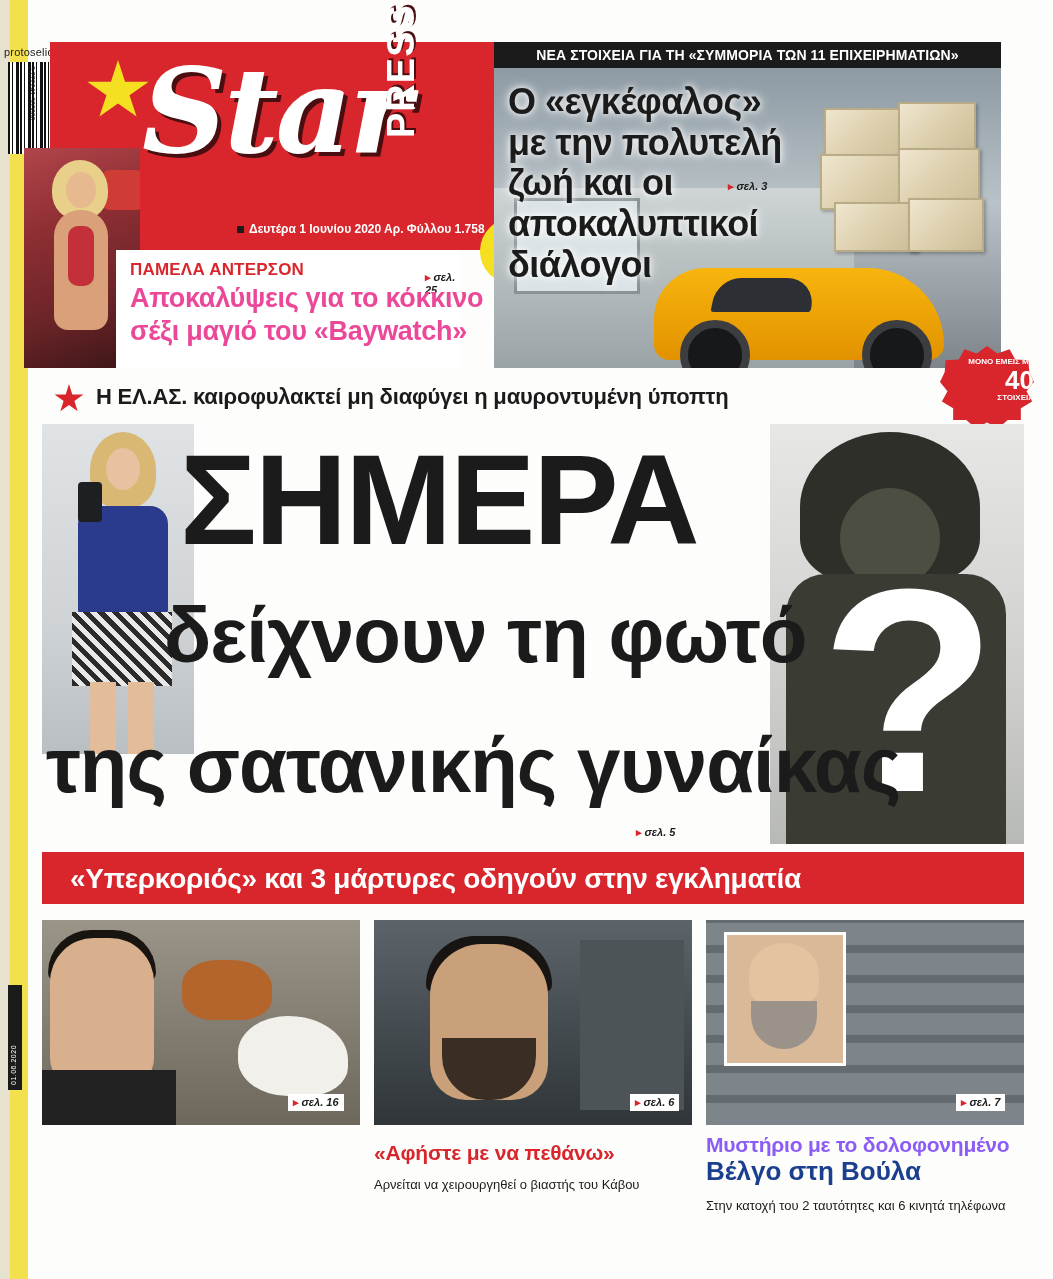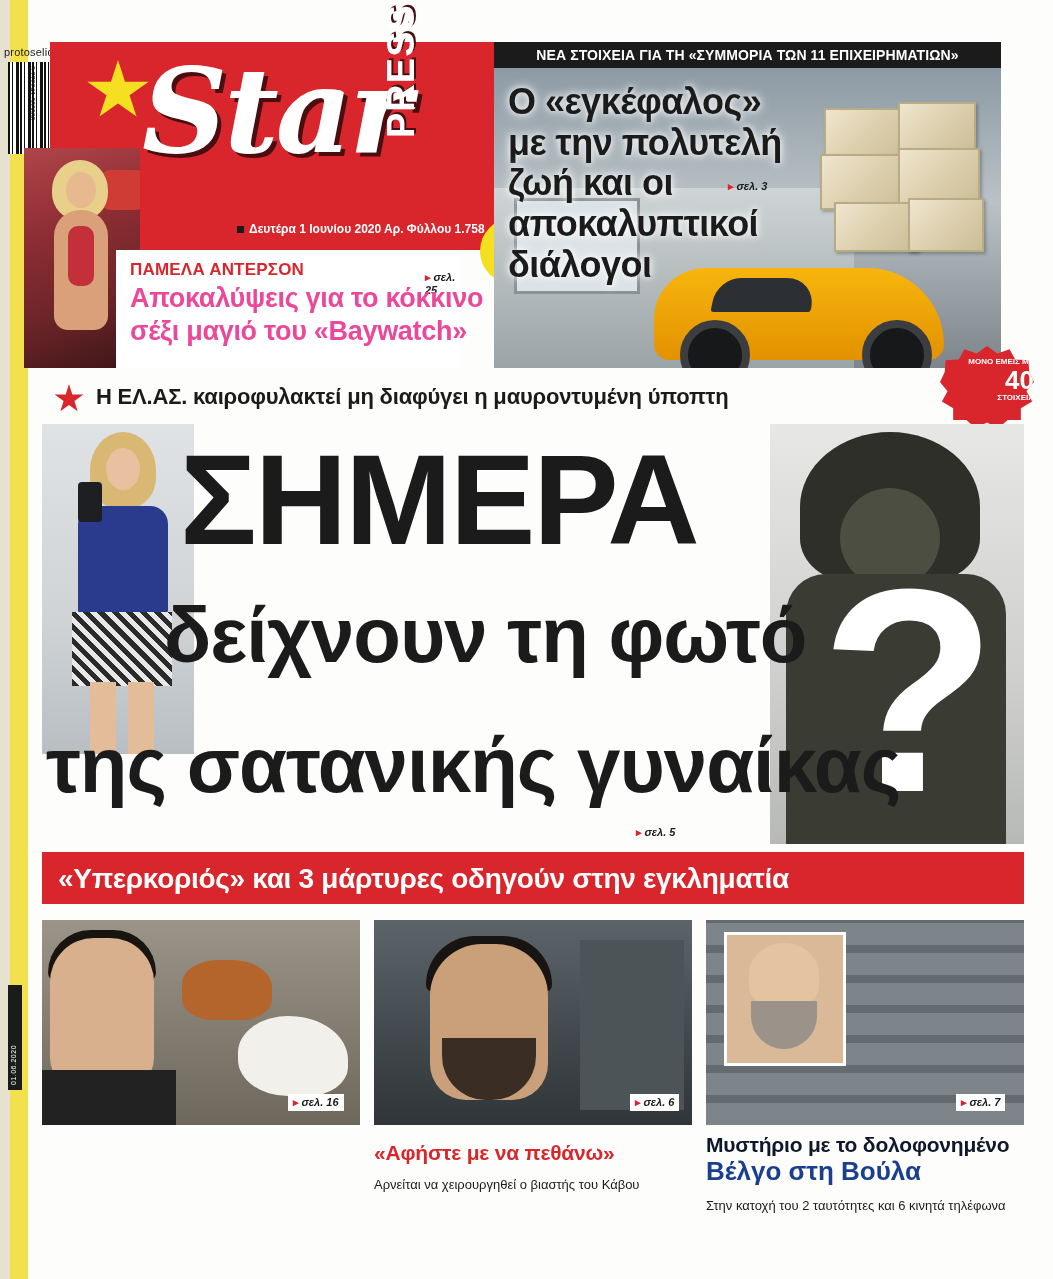--- a/index.html
+++ b/index.html
@@ -449,21 +449,21 @@
   }
   .main-sel { left: 636px; top: 826px; }
   .red-bar {
     position: absolute;
     left: 42px; top: 852px;
     width: 982px; height: 52px;
     background: #d8262c;
   }
   .red-bar span {
     display: block;
-    padding: 11px 0 0 16px;
+    padding: 11px 0 0 28px;
     color: #ffffff;
     font-size: 28px;
     font-weight: bold;
     letter-spacing: -.3px;
     white-space: nowrap;
   }
   
   .b1 {
     position: absolute;
     left: 42px; top: 920px;
@@ -590,21 +590,21 @@
   .cap .h.red { color: #d8262c; }
   .cap .sub {
     font-size: 13px;
     color: #1b1b1b;
     line-height: 1.25;
     margin-top: 12px;
   }
   .cap.c1 { left: 42px; top: 1140px; }
   .cap.c2 { left: 374px; top: 1140px; text-align: left;}
   .cap.c3 { left: 706px; top: 1132px; }
-  .cap.c3 .h { color: #0f172a; }
+  .cap.c3 .h { color: #8b5cf6; }
   .cap.c3 .h2 { font-size: 26px; font-weight: bold; color: #1b3f8f; line-height:1.1;}
 </style>
 </head>
 <body>
 
 <div class="page">
 
   <div class="spine">
     <div class="spine-inner"></div>
   </div>

